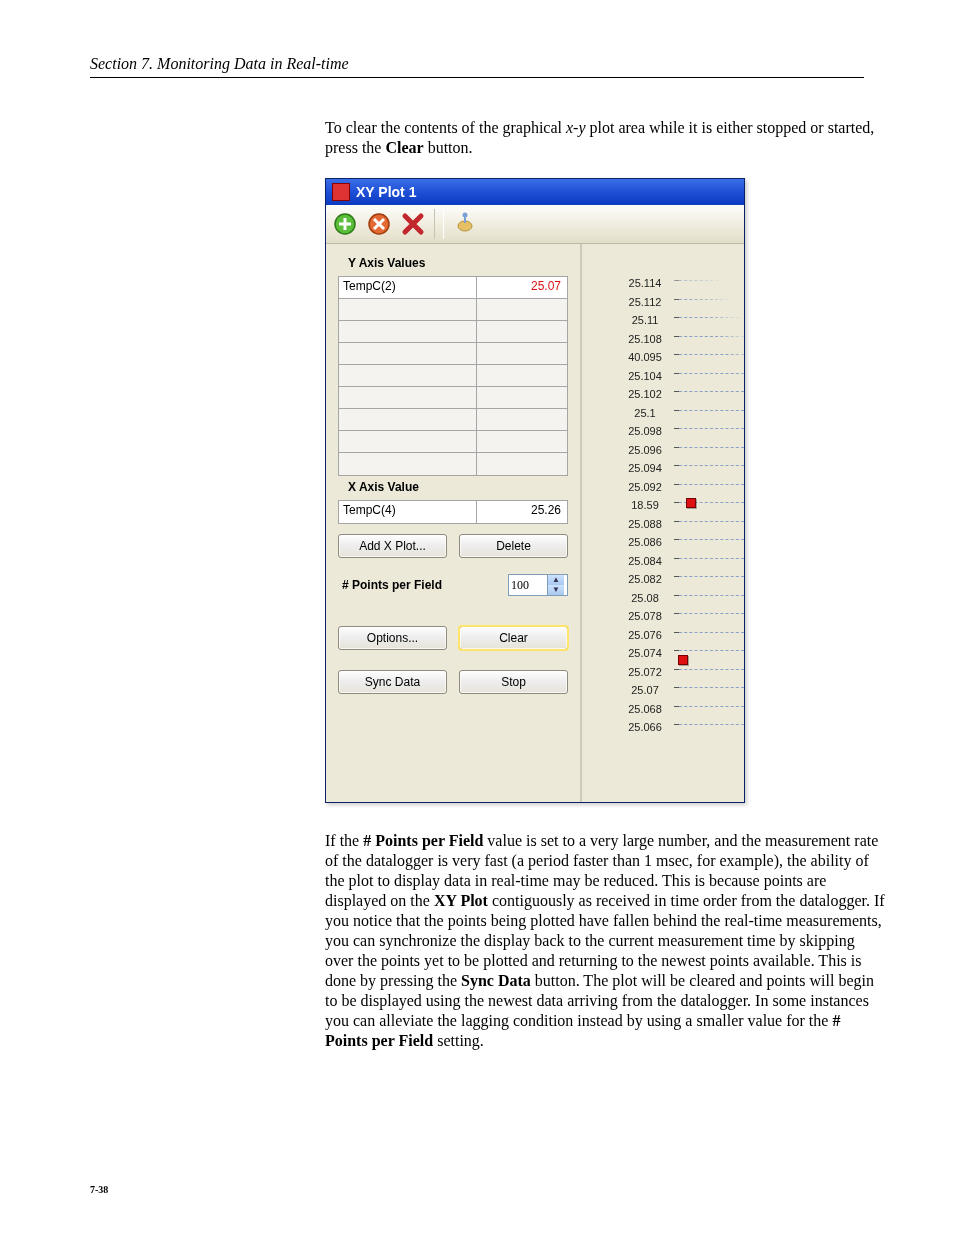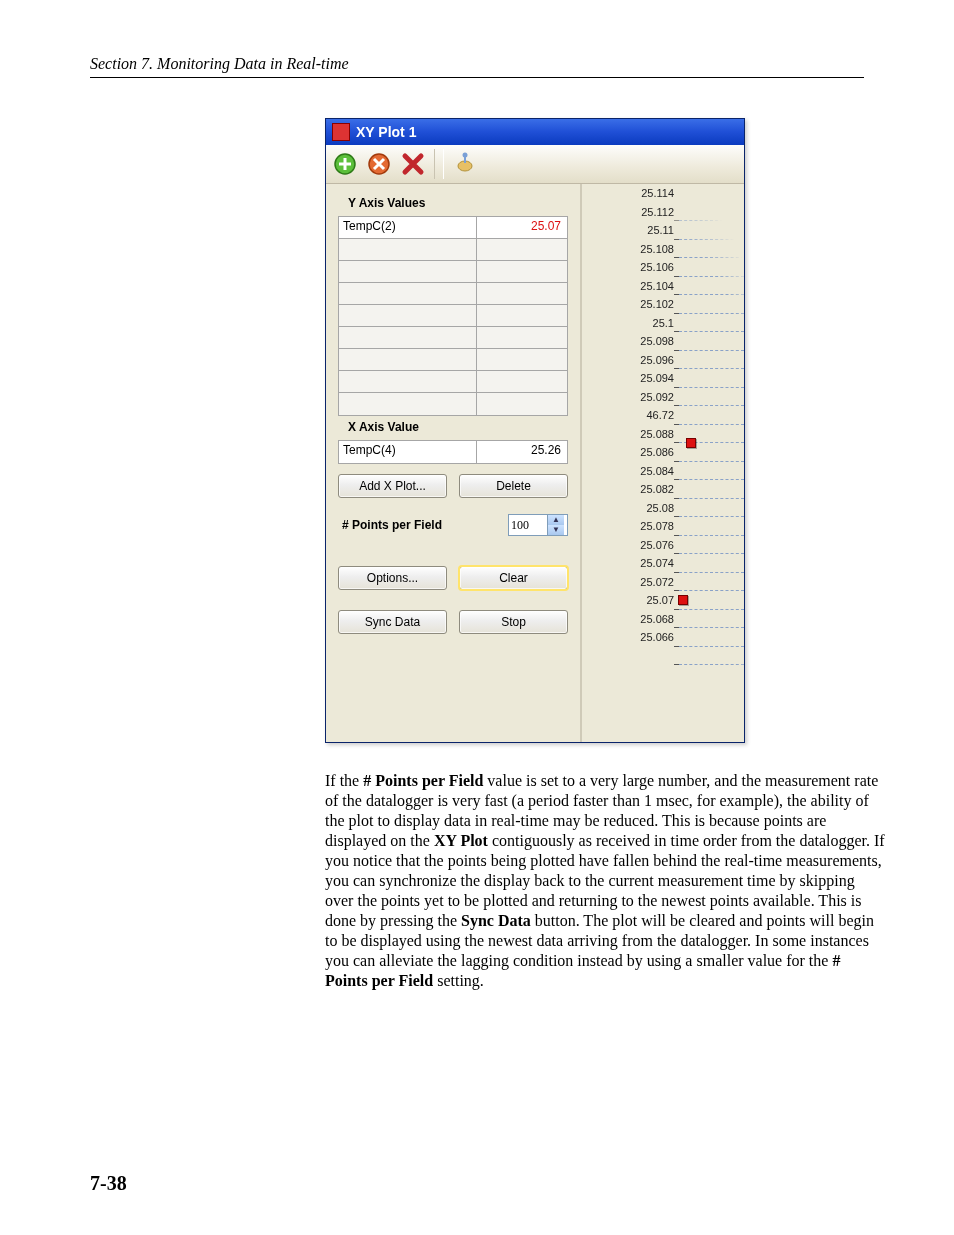--- a/index.html
+++ b/index.html
@@ -31,21 +31,21 @@
     line-height: 1.25;
     margin: 0 0  14px 0;
   }
   .para b { font-weight: bold; }
   .para i { font-style: italic; }
   .page-num {
     position: absolute;
     left: 90px;
     bottom: 40px;
     font-weight: bold;
-    font-size: 20px;
+    font-size: 10px;
   }
 
   
   .shot {
     font-family: Tahoma, Arial, sans-serif;
     font-size: 12px;
     width: 418px;
     background: #0f172a;
     border: 1px solid #0a246a;
     box-shadow: 2px 2px 4px rgba(0,0,0,.2);
@@ -160,43 +160,47 @@
   .plot-strip {
     flex:1;
     background:#ece9d8;
     position:relative;
     display:flex;
     justify-content:flex-end;
     align-items:stretch;
   }
   .plot-labels {
     width:58px;
+    padding-top:30px;
     font-size:11px;
     color:#222;
-    text-align:right;
+    text-align:center;
     line-height:18.5px;
   }
   .plot-labels div { height:18.5px; white-space:nowrap; }
   .plot-canvas {
     width: 70px;
     position:relative;
     mask-image: radial-gradient(ellipse 200px 560px at 0 55%, #000 44%, transparent 54%);
     -webkit-mask-image: radial-gradient(ellipse 200px 560px at 0 55%, #000 44%, transparent 54%);
   }
   .plot-canvas .tick { position:absolute; left:0; width:5px; border-top:1px solid #555; }
   .plot-canvas .dash { position:absolute; left:5px; right:0; border-top:1px dashed #8aa2c8; }
   .plot-canvas .pt    { position:absolute; width:8px; height:8px; background:#d11; border:1px solid #700; box-shadow:1px 1px 0 rgba(0,0,0,.3); }
 </style>
 </head>
 <body>
 
 <div class="page">
   <div class="running-head">Section 7.  Monitoring Data in Real-time</div>
 
   <div class="body-col">
+    <p class="para">
+      <span>To clear the contents of the graphical </span><i>x-y</i><span> plot area while it is either stopped or started, press the </span><b>Clear</b><span> button.</span>
+    </p>
 
     <div class="shot">
       <div class="titlebar">
         <span class="title-icon"></span>
         <span>XY Plot 1</span>
       </div>
 
       <div class="toolbar">
         <div class="tool-btn">
           <svg class="icon" viewBox="0 0 26 26">
@@ -301,29 +305,29 @@
             <button class="xp-btn">Stop</button>
           </div>
         </div>
 
         <div class="plot-strip">
           <div class="plot-labels" id="plot-labels">
               <div>25.114</div>
               <div>25.112</div>
               <div>25.11</div>
               <div>25.108</div>
-              <div>25.106</div>
+              <div>40.095</div>
               <div>25.104</div>
               <div>25.102</div>
               <div>25.1</div>
               <div>25.098</div>
               <div>25.096</div>
               <div>25.094</div>
               <div>25.092</div>
-              <div>46.72</div>
+              <div>18.59</div>
               <div>25.088</div>
               <div>25.086</div>
               <div>25.084</div>
               <div>25.082</div>
               <div>25.08</div>
               <div>25.078</div>
               <div>25.076</div>
               <div>25.074</div>
               <div>25.072</div>
               <div>25.07</div>

